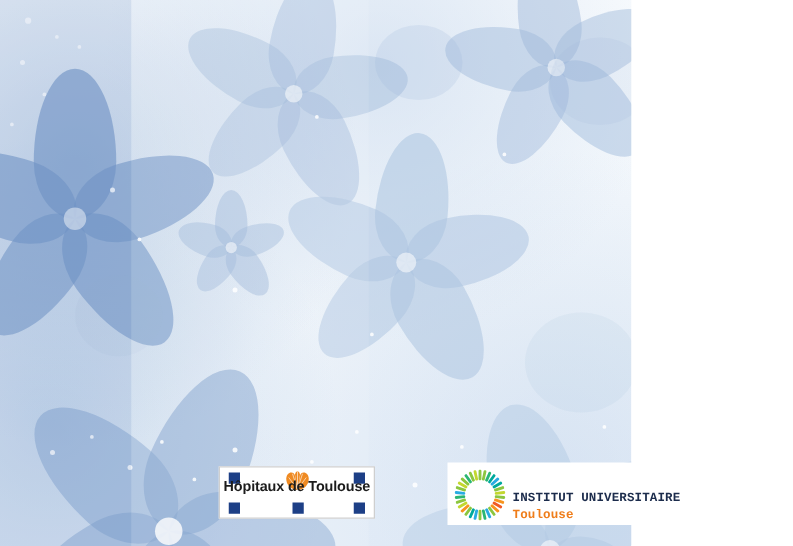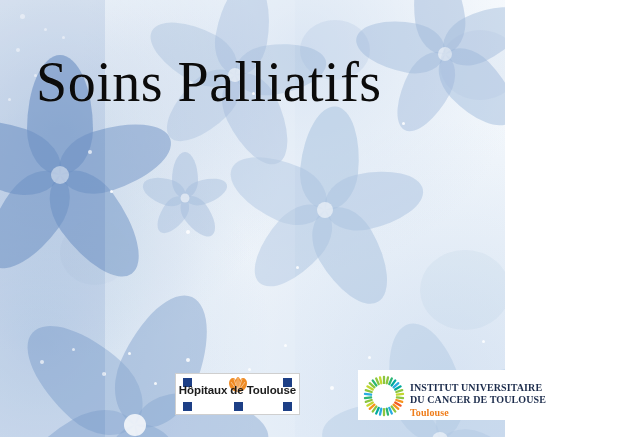--- a/index.html
+++ b/index.html
@@ -171,22 +171,22 @@
   #iuct-mark {
     position: absolute;
     left: 4px;
     top: 4px;
     width: 44px;
     height: 44px;
   }
   #iuct-text {
     position: absolute;
     left: 52px;
-    top: 12px;
-    font-family: Liberation Serif, serif;
+    top: 24px;
+    font-family: Liberation Mono, monospace;
     white-space: nowrap;
   }
   #iuct-text .l1,
   #iuct-text .l2 {
     display: block;
     font-weight: bold;
     font-size: 10px;
     line-height: 12px;
     color: #1c2c4c;
     letter-spacing: 0.1px;
@@ -301,21 +301,20 @@
     <div class="speck" style="left:252px;top:92px;width:3px;height:3px;"></div>
     <div class="speck" style="left:402px;top:122px;width:3px;height:3px;"></div>
     <div class="speck" style="left:186px;top:230px;width:4px;height:4px;"></div>
     <div class="speck" style="left:296px;top:266px;width:3px;height:3px;"></div>
 
     <div id="bg-seam-left"></div>
     <div id="bg-seam-mid"></div>
   </div>
 
   <div id="title-block">
-    <span class="title-line">Soins Palliatifs</span>
   </div>
 
   <div id="logo-row">
 
     <div id="logo-hopitaux">
       <div class="sq tl"></div>
       <div class="sq tr"></div>
       <div class="sq bl"></div>
       <div class="sq bm"></div>
       <div class="sq br"></div>
@@ -428,19 +427,18 @@
           <g fill="#8cc63f">
               <rect x="-2.6" y="-46" width="5.2" height="19" rx="2.2" transform="rotate(336)"></rect>
             </g>
           <g fill="#c3d72f">
               <rect x="-2.6" y="-46" width="5.2" height="19" rx="2.2" transform="rotate(348)"></rect>
             </g>
         </g>
       </svg>
       <div id="iuct-text">
         <span class="l1">INSTITUT UNIVERSITAIRE</span>
-        <span class="l2">DU CANCER DE TOULOUSE</span>
         <span class="l3">Toulouse</span>
       </div>
     </div>
 
   </div>
 </div>
 
 </body></html>

